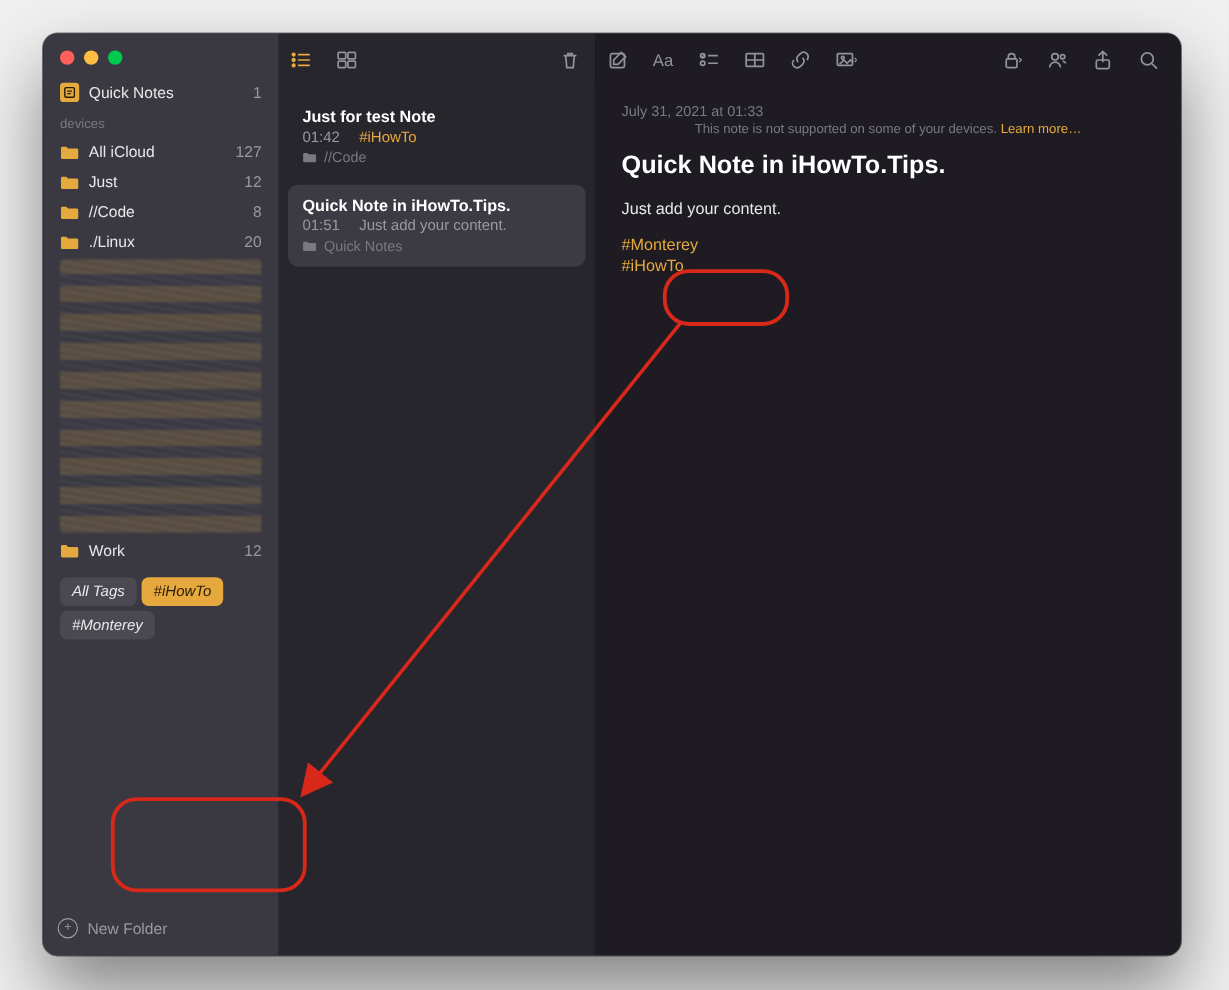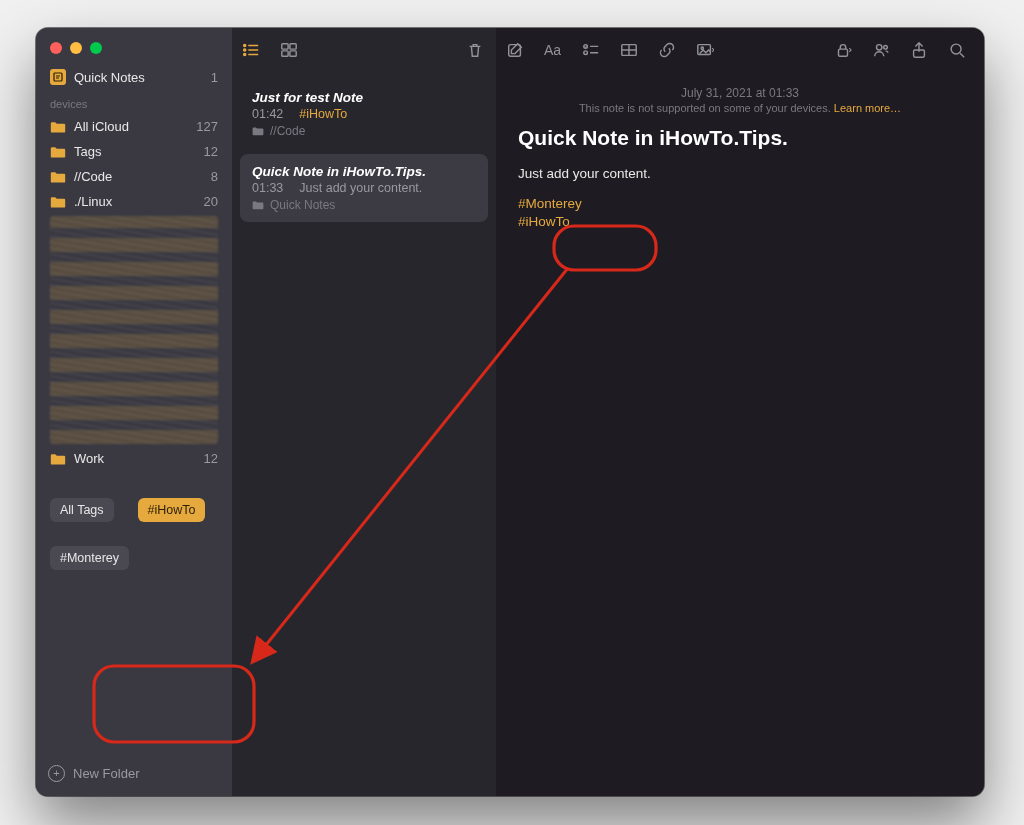--- a/index.html
+++ b/index.html
@@ -50,21 +50,21 @@
   .qn-icon { width:16px; height:16px; border-radius:3px; background:var(--accent); display:flex; align-items:center; justify-content:center; }
   .qn-icon svg { width:10px; height:10px; }
 
   .blur-block { margin:2px 6px; height:228px; border-radius:4px;
     background: repeating-linear-gradient(10deg, rgba(255,255,255,0.05) 0 2px, rgba(0,0,0,0) 2px 6px),
                 repeating-linear-gradient(0deg, rgba(230,170,60,0.18) 0 14px, rgba(0,0,0,0) 14px 24px);
     filter: blur(1px);
   }
 
   .tags-wrap { padding:4px 6px 8px 6px; }
-  .pills { display:flex; flex-wrap:wrap; gap:24px; margin-top:23px; }
+  .pills { display:flex; flex-wrap:wrap; gap:4px; margin-top:6px;font-style:italic; }
   .pill { padding:5px 10px; border-radius:6px; background:var(--pill-bg); color:var(--text-primary); font-size:12.5px; }
   .pill.sel { background:var(--selected-pill); color:#2a1f06; font-weight:500; }
 
   .new-folder { margin-top:auto; padding:12px 12px 14px 12px; display:flex; align-items:center; gap:8px; color:var(--text-secondary); border-top: none; }
   .plus-circle { width:15px; height:15px; border:1.4px solid var(--text-secondary); border-radius:50%; display:flex;align-items:center;justify-content:center; font-size:11px; line-height:1; }
 
   
   .toolbar { height:44px; display:flex; align-items:center; padding:0 10px; gap:14px; }
   .notelist .toolbar { background:var(--bg-notelist); border-bottom:none; justify-content:space-between; }
   .content .toolbar { background:var(--bg-content); justify-content:flex-start; gap:18px; padding-right:16px; }
@@ -72,29 +72,29 @@
   .tbtn { width:20px; height:20px; display:flex; align-items:center; justify-content:flex-start; color:var(--icon); }
   .tbtn.active { color:var(--accent); }
   .tbtn svg { width:18px; height:18px; stroke:currentColor; fill:none; stroke-width:1.6; }
   .tbtn .txt { font-size:14px; font-family:inherit; }
   .spacer { flex:1; }
 
   
   .nlist { padding:8px; display:flex; flex-direction:column; gap:6px; }
   .ncard { padding:10px 12px; border-radius:8px; background:transparent; }
   .ncard.sel { background:#3c3a42; }
-  .ncard .title { color:#fff; font-weight:600; font-size:13.5px;font-style:italic; }
+  .ncard .title { color:#fff; font-weight:600; font-size:13.5px; }
   .ncard .meta { color:var(--text-secondary); font-size:12.5px; display:flex; gap:16px; margin-top:2px; }
   .ncard .meta .tag { color:var(--accent); }
   .ncard .folder { color:var(--text-dim); font-size:12px; margin-top:3px; display:flex; gap:6px; align-items:center;}
   .mini-folder { width:12px;height:10px; }
 
   
   .cbody { padding:12px 22px; }
-  .timestamp { text-align:center; color:var(--text-dim); font-size:12px; margin-top:2px; }
+  .timestamp { color:var(--text-dim); font-size:12px; margin-top:2px; }
   .unsupported { text-align:center; color:var(--text-dim); font-size:11px; margin-top:2px; }
   .unsupported a { color:var(--link); text-decoration:none; }
   .ctitle { font-size:21px; font-weight:700; color:#fff; margin-top:12px; }
   .cpara { color:var(--text-primary); margin-top:16px; font-size:13.5px; }
   .hashtags { margin-top:14px; }
   .hashtags div { color:var(--accent); font-size:13.5px; line-height:1.35; }
 
   
   .annot { position:absolute; inset:0; pointer-events:none; }
 
@@ -134,21 +134,21 @@
               <svg class="ficon" viewBox="0 0 20 16">
                 <path d="M1 3.5A1.5 1.5 0 012.5 2h4l2 2h9A1.5 1.5 0 0119 5.5v8A1.5 1.5 0 0117.5 15h-15A1.5 1.5 0 011 13.5v-10z"></path>
               </svg>
               <span>All iCloud</span>
               <span class="count">127</span>
             </div>
             <div class="srow">
               <svg class="ficon" viewBox="0 0 20 16">
                 <path d="M1 3.5A1.5 1.5 0 012.5 2h4l2 2h9A1.5 1.5 0 0119 5.5v8A1.5 1.5 0 0117.5 15h-15A1.5 1.5 0 011 13.5v-10z"></path>
               </svg>
-              <span>Tags</span>
+              <span>Just</span>
               <span class="count">12</span>
             </div>
             <div class="srow">
               <svg class="ficon" viewBox="0 0 20 16">
                 <path d="M1 3.5A1.5 1.5 0 012.5 2h4l2 2h9A1.5 1.5 0 0119 5.5v8A1.5 1.5 0 0117.5 15h-15A1.5 1.5 0 011 13.5v-10z"></path>
               </svg>
               <span>//Code</span>
               <span class="count">8</span>
             </div>
             <div class="srow">
@@ -225,21 +225,21 @@
     <div class="folder">
               <svg class="mini-folder" viewBox="0 0 20 16">
                 <path d="M1 3.5A1.5 1.5 0 012.5 2h4l2 2h9A1.5 1.5 0 0119 5.5v8A1.5 1.5 0 0117.5 15h-15A1.5 1.5 0 011 13.5v-10z"></path>
               </svg>
               <span>//Code</span>
             </div>
           </div>
           <div class="ncard sel">
     <div class="title">Quick Note in iHowTo.Tips.</div>
     <div class="meta">
-              <span>01:33</span>
+              <span>01:51</span>
               <span>Just add your content.</span>
             </div>
     <div class="folder">
               <svg class="mini-folder" viewBox="0 0 20 16">
                 <path d="M1 3.5A1.5 1.5 0 012.5 2h4l2 2h9A1.5 1.5 0 0119 5.5v8A1.5 1.5 0 0117.5 15h-15A1.5 1.5 0 011 13.5v-10z"></path>
               </svg>
               <span>Quick Notes</span>
             </div>
           </div>
         </div>

